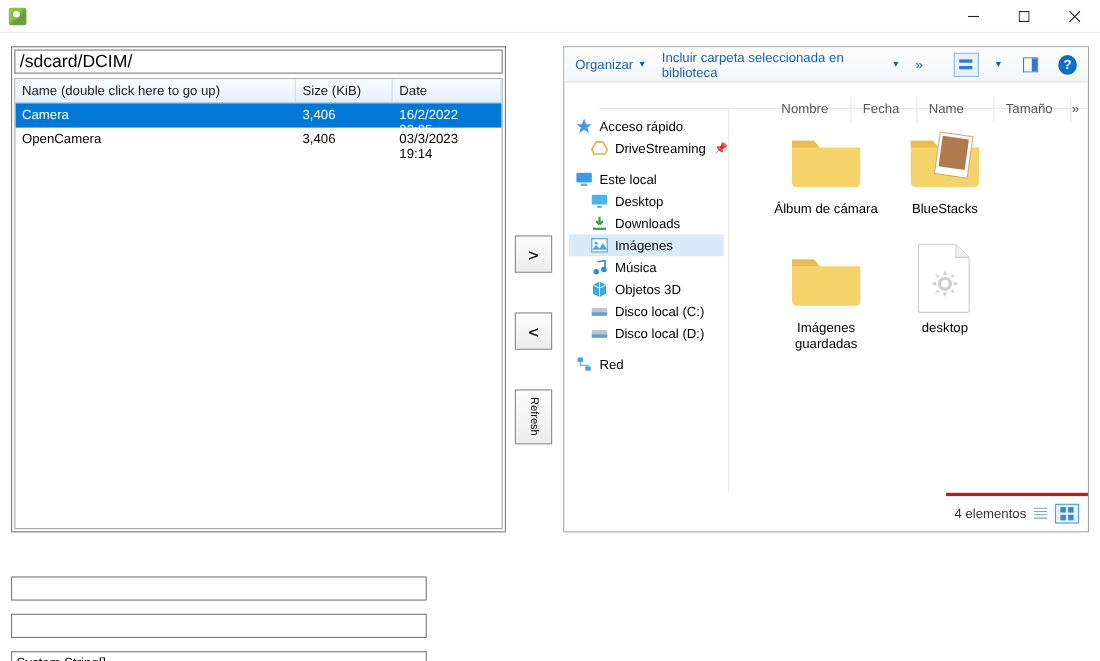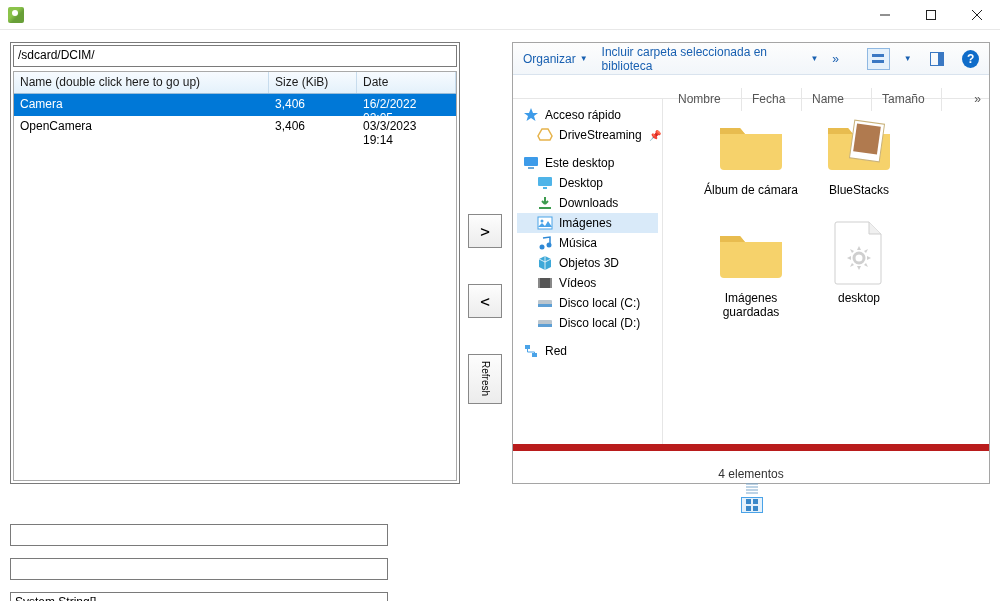--- a/index.html
+++ b/index.html
@@ -57,21 +57,21 @@
     height: 442px;
     border: 1px solid #7a7a7a;
     background:#fff;
     display:flex; flex-direction:column;
   }
   .pathbox {
     height:22px;
     border:1px solid #7a7a7a;
     margin:2px;
     padding:2px 4px;
-    font-size:12px;
+    font-size:16px;
   }
   .grid {
     flex:1;
     border:1px solid #a9a9a9;
     margin:2px;
     display:flex; flex-direction:column;
     overflow:hidden;
   }
   .ghead {
     display:flex;
@@ -114,21 +114,21 @@
     font-size:10px;
     font-family:"Segoe UI",sans-serif;
     writing-mode: vertical-rl;
   }
 
   .rightpane {
     flex:1;
     height:442px;
     border:1px solid #a5a5a5;
     background:#fff;
-    display:flex; flex-direction:column;
+    display:flex; flex-direction:column;align-items:flex-end;
   }
   .rtoolbar {
     height:32px;
     background: linear-gradient(#fdfdfd,#f2f6fa);
     border-bottom:1px solid #d9e3ee;
     display:flex; align-items:center;
     gap:14px;
     padding:0 10px;
     font-size:12px;
     color:#1960b1;
@@ -196,26 +196,25 @@
     display:flex; flex-direction:column; align-items:center;
     text-align:center;
     font-size:12px;
   }
   .fitem .ficon { width:72px; height:72px; display:flex; align-items:center; justify-content:center; }
   .fitem .flbl { margin-top:2px; line-height:14px; min-height:28px; }
   
   .foldersvg { width:66px; height:54px; }
   .rstatus {
     height:24px;
-    border-top:7px solid #b91c1c;
+    border-top:3px solid #b91c1c;
     display:flex; align-items:center;
     padding:16px 8px;
     font-size:12px;
     color:#333;
-    flex-direction:column;
   }
   .rstatus .spacer { flex:1; }
   .viewbtn {
     width:22px; height:18px;
     border:1px solid transparent;
     display:flex; align-items:center; justify-content:center;
     margin-left:2px;
   }
   .viewbtn.active { border-color:#4aa3e8; background:#e5f1fb; }
   .viewbtn svg { width:14px; height:14px; }
@@ -354,21 +353,21 @@
           <span class="pin">📌</span>
         </div>
         <div style="height:8px"></div>
         <div class="tnode">
           <span class="tico">
               <svg viewBox="0 0 16 16">
                 <rect x="1" y="2" width="14" height="9" rx="1" fill="#3d9be9"></rect>
                 <rect x="5" y="12" width="6" height="2" fill="#6aa8d8"></rect>
               </svg>
             </span>
-          <span>Este desktop</span>
+          <span>Este local</span>
         </div>
         <div class="tnode child">
           <span class="tico">
               <svg viewBox="0 0 16 16">
                 <rect x="1" y="2" width="14" height="9" rx="1" fill="#4fb4e8"></rect>
                 <rect x="6" y="12" width="4" height="2" fill="#4fb4e8"></rect>
               </svg>
             </span>
           <span>Desktop</span>
         </div>
@@ -402,30 +401,20 @@
           <span>Música</span>
         </div>
         <div class="tnode child">
           <span class="tico">
               <svg viewBox="0 0 16 16">
                 <path d="M8 1l6 3v8l-6 3-6-3V4z" fill="#3da8d8"></path>
                 <path d="M8 1v14M2 4l6 3 6-3" stroke="#fff" stroke-width="0.8" fill="none"></path>
               </svg>
             </span>
           <span>Objetos 3D</span>
-        </div>
-        <div class="tnode child">
-          <span class="tico">
-              <svg viewBox="0 0 16 16">
-                <rect x="1" y="3" width="14" height="10" fill="#555"></rect>
-                <rect x="1" y="3" width="2" height="10" fill="#888"></rect>
-                <rect x="13" y="3" width="2" height="10" fill="#888"></rect>
-              </svg>
-            </span>
-          <span>Vídeos</span>
         </div>
         <div class="tnode child">
           <span class="tico">
               <svg viewBox="0 0 16 16">
                 <rect x="1" y="5" width="14" height="7" rx="1" fill="#bcc6ce"></rect>
                 <rect x="1" y="9" width="14" height="3" fill="#5e9fd4"></rect>
               </svg>
             </span>
           <span>Disco local (C:)</span>
         </div>

